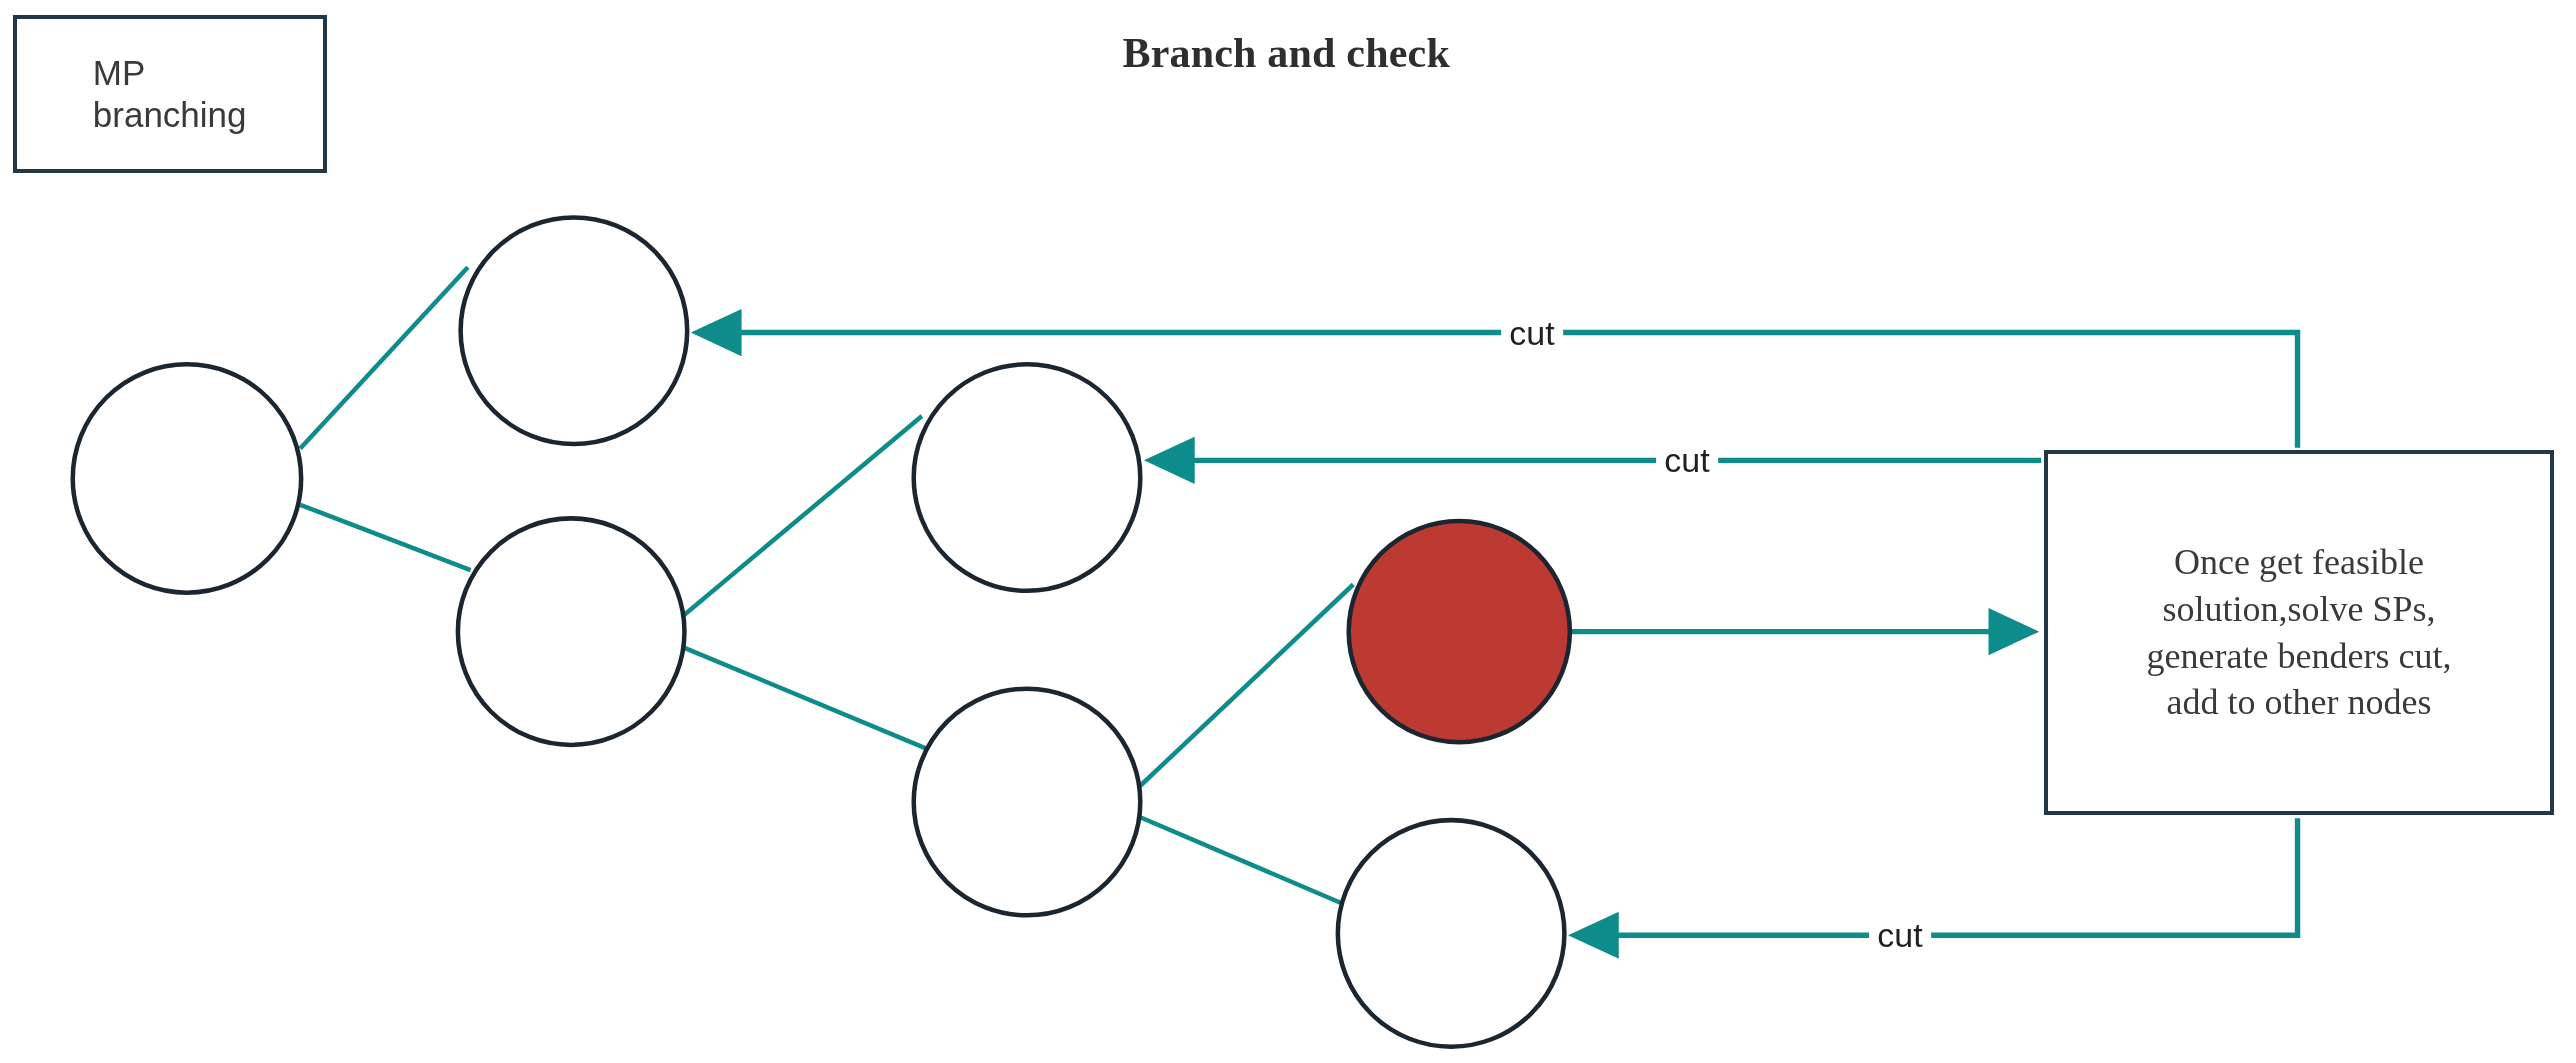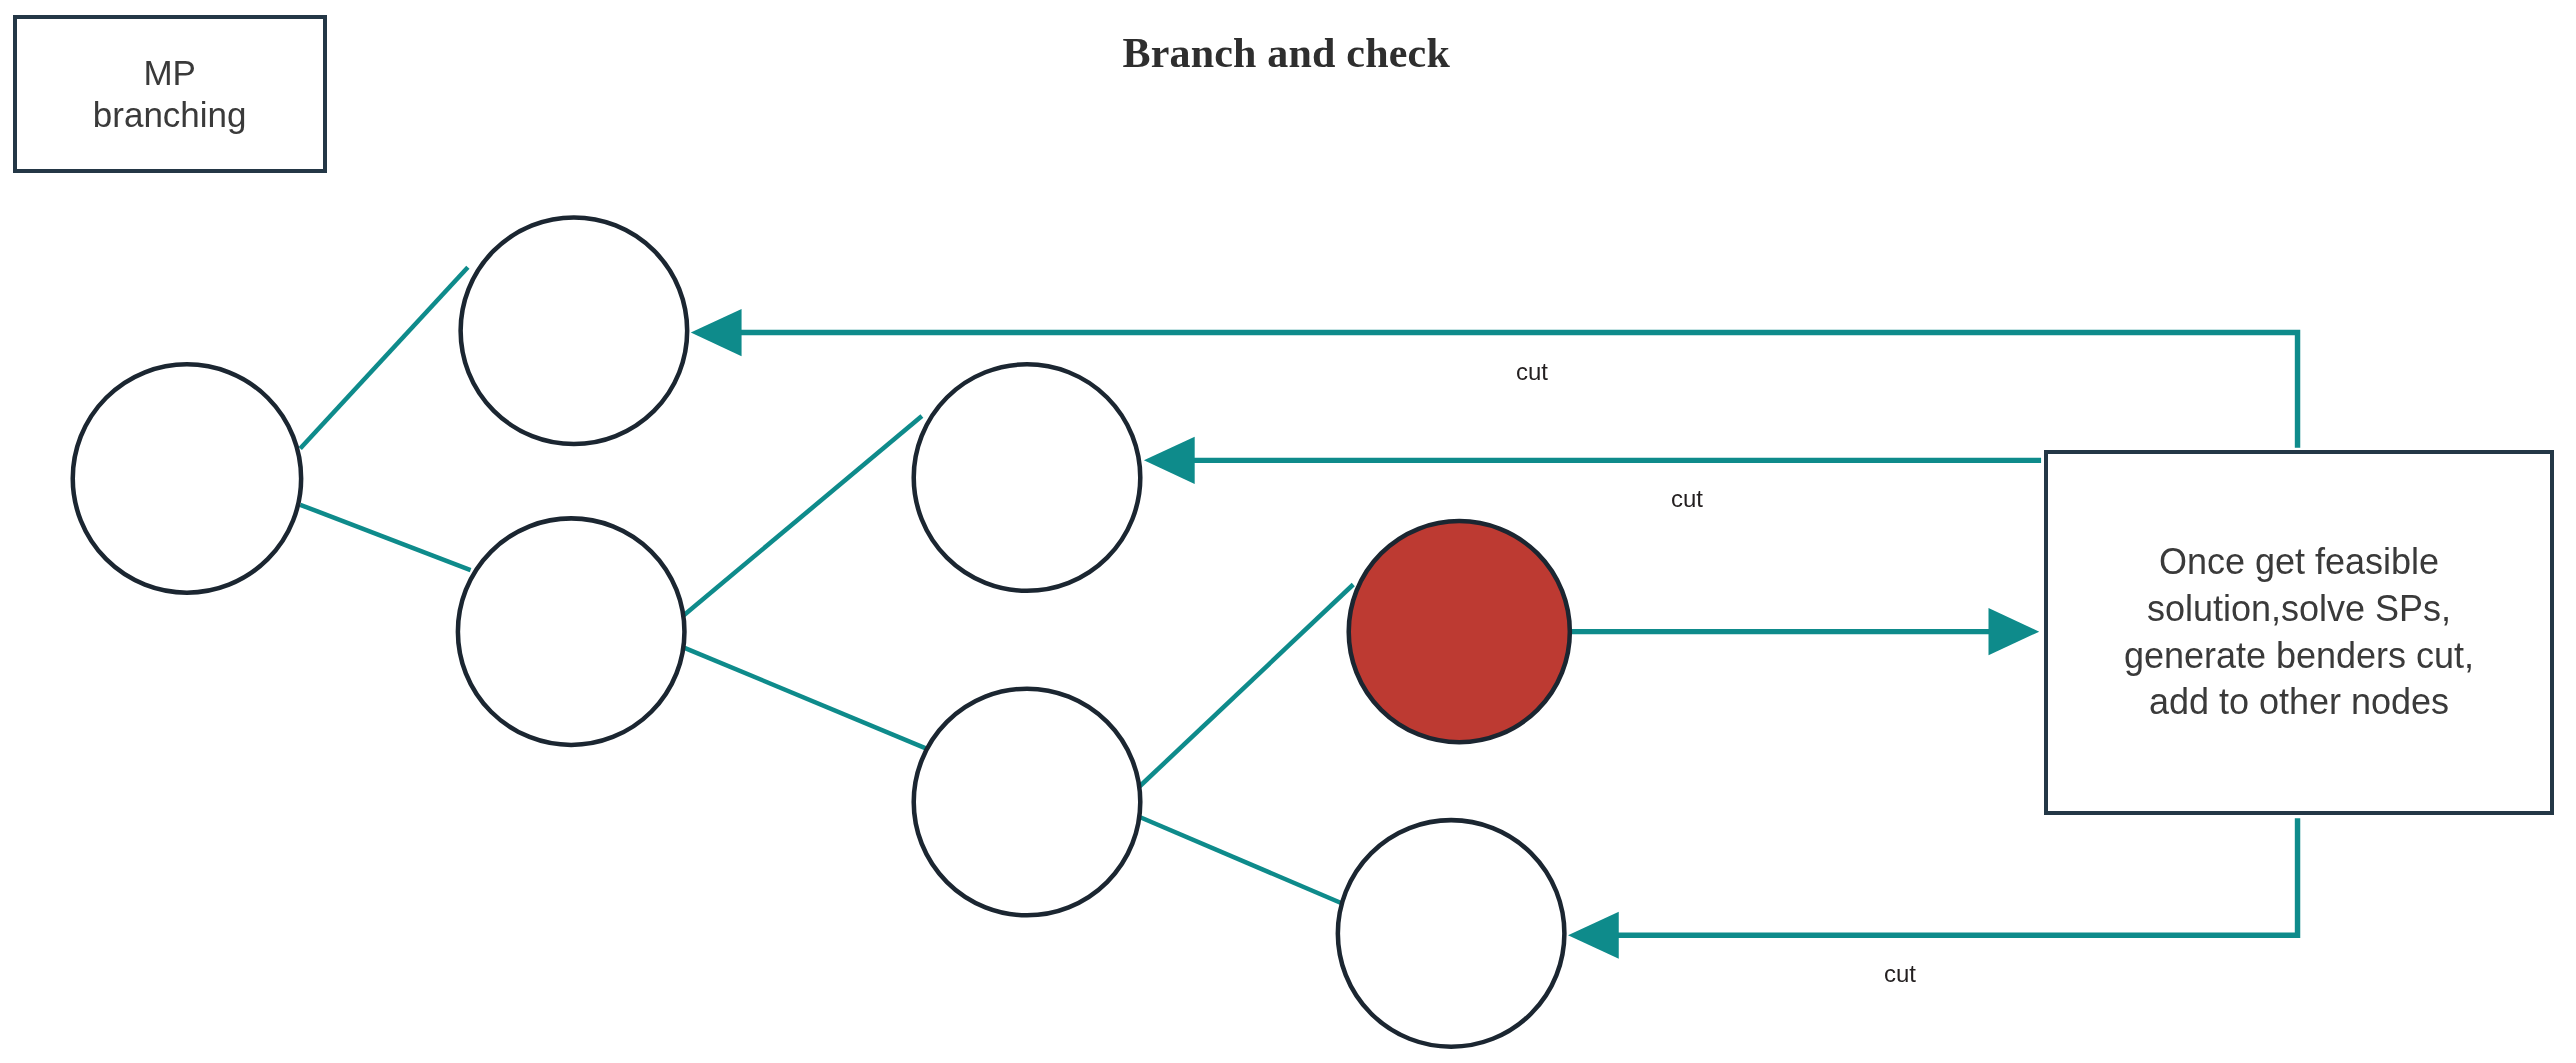--- a/index.html
+++ b/index.html
@@ -47,28 +47,27 @@
     fill: none;
     stroke-linecap: butt;
     stroke-linejoin: miter;
   }
   .arrow-head {
     fill: #0e8b8b;
   }
   .cut-label {
     position: absolute;
     font-family: "Liberation Sans", sans-serif;
-    font-size: 24px;
+    font-size: 34px;
     color: #231f20;
     background: #ffffff;
     padding: 0 8.2px;
     line-height: 1;
     transform: translate(-50%, -50%);
     white-space: nowrap;
-    margin-top: 39px;
   }
   #page-title {
     position: absolute;
     left: 997px;
     top: 29px;
     width: 453px;
     text-align: right;
     font-family: "Liberation Serif", serif;
     font-weight: bold;
     font-size: 42px;
@@ -85,21 +84,20 @@
     box-sizing: border-box;
     background: #ffffff;
     display: flex;
     align-items: center;
     justify-content: center;
   }
   #mp-box-label {
     font-size: 35px;
     line-height: 1.18;
     color: #3a3a3a;
-    text-align: center;
     white-space: pre-line;
   }
   #process-box {
     position: absolute;
     left: 2044px;
     top: 450px;
     width: 510px;
     height: 365px;
     border: 4.5px solid #243746;
     box-sizing: border-box;
@@ -109,20 +107,21 @@
     justify-content: center;
     z-index: 4;
   }
   #process-box-label {
     font-size: 36px;
     line-height: 1.3;
     color: #3a3a3a;
     text-align: center;
     white-space: pre-line;
     padding: 0 9px;
+    font-family: Liberation Serif, serif;
   }
 </style>
 </head>
 <body>
 
 <div id="stage">
 
   <svg id="diagram-svg" viewBox="0 0 2842 1173" xmlns="http://www.w3.org/2000/svg">
 
     <g>

